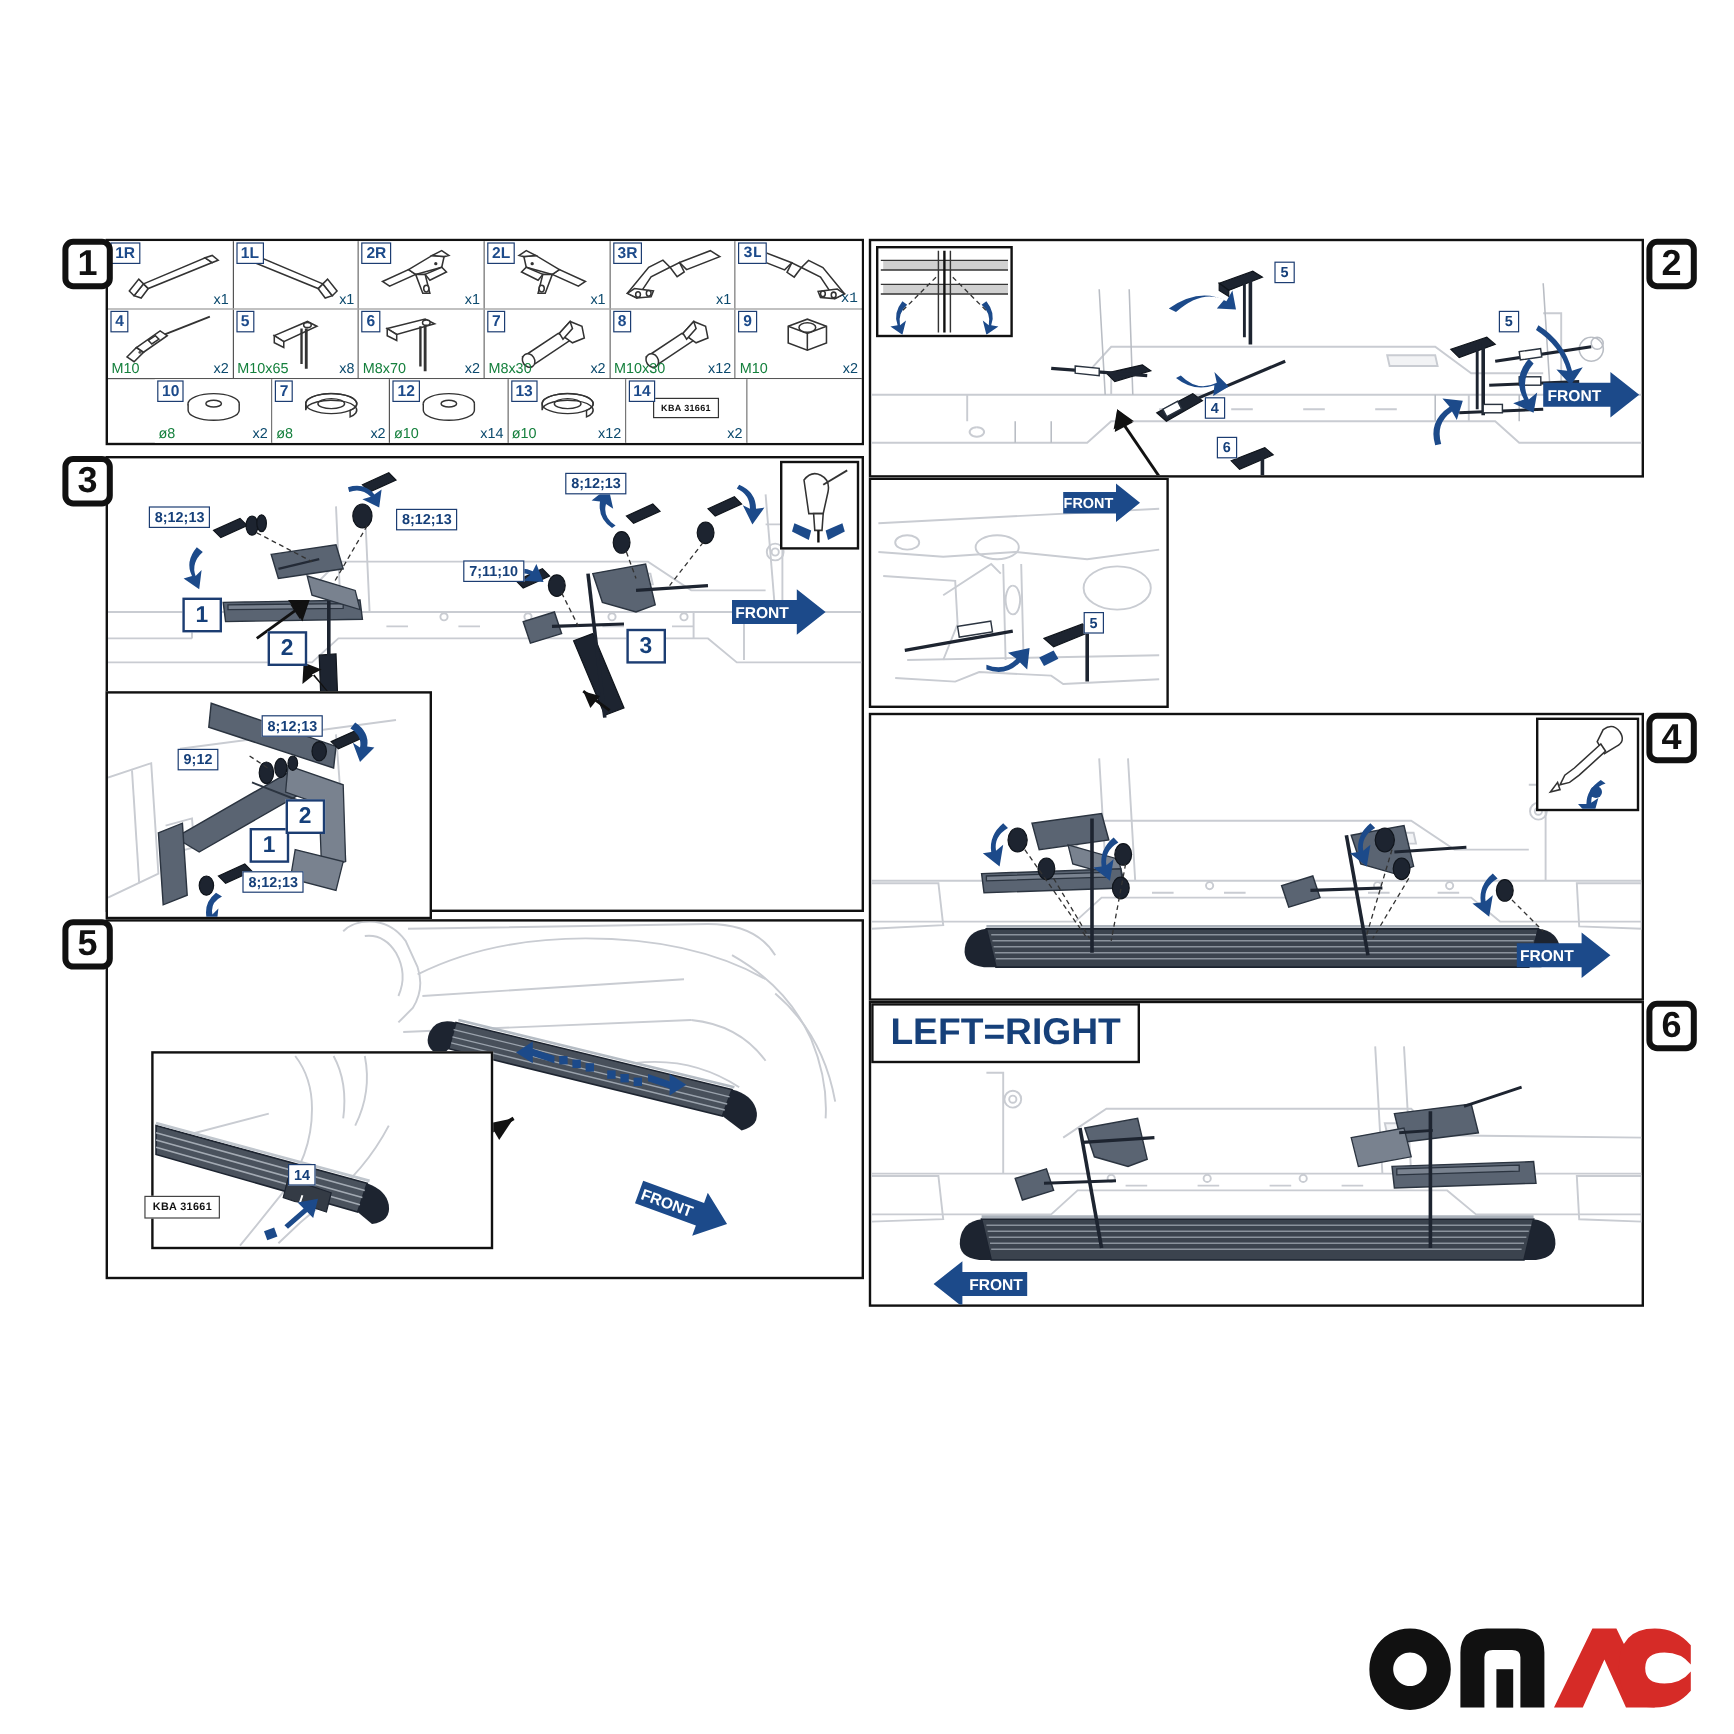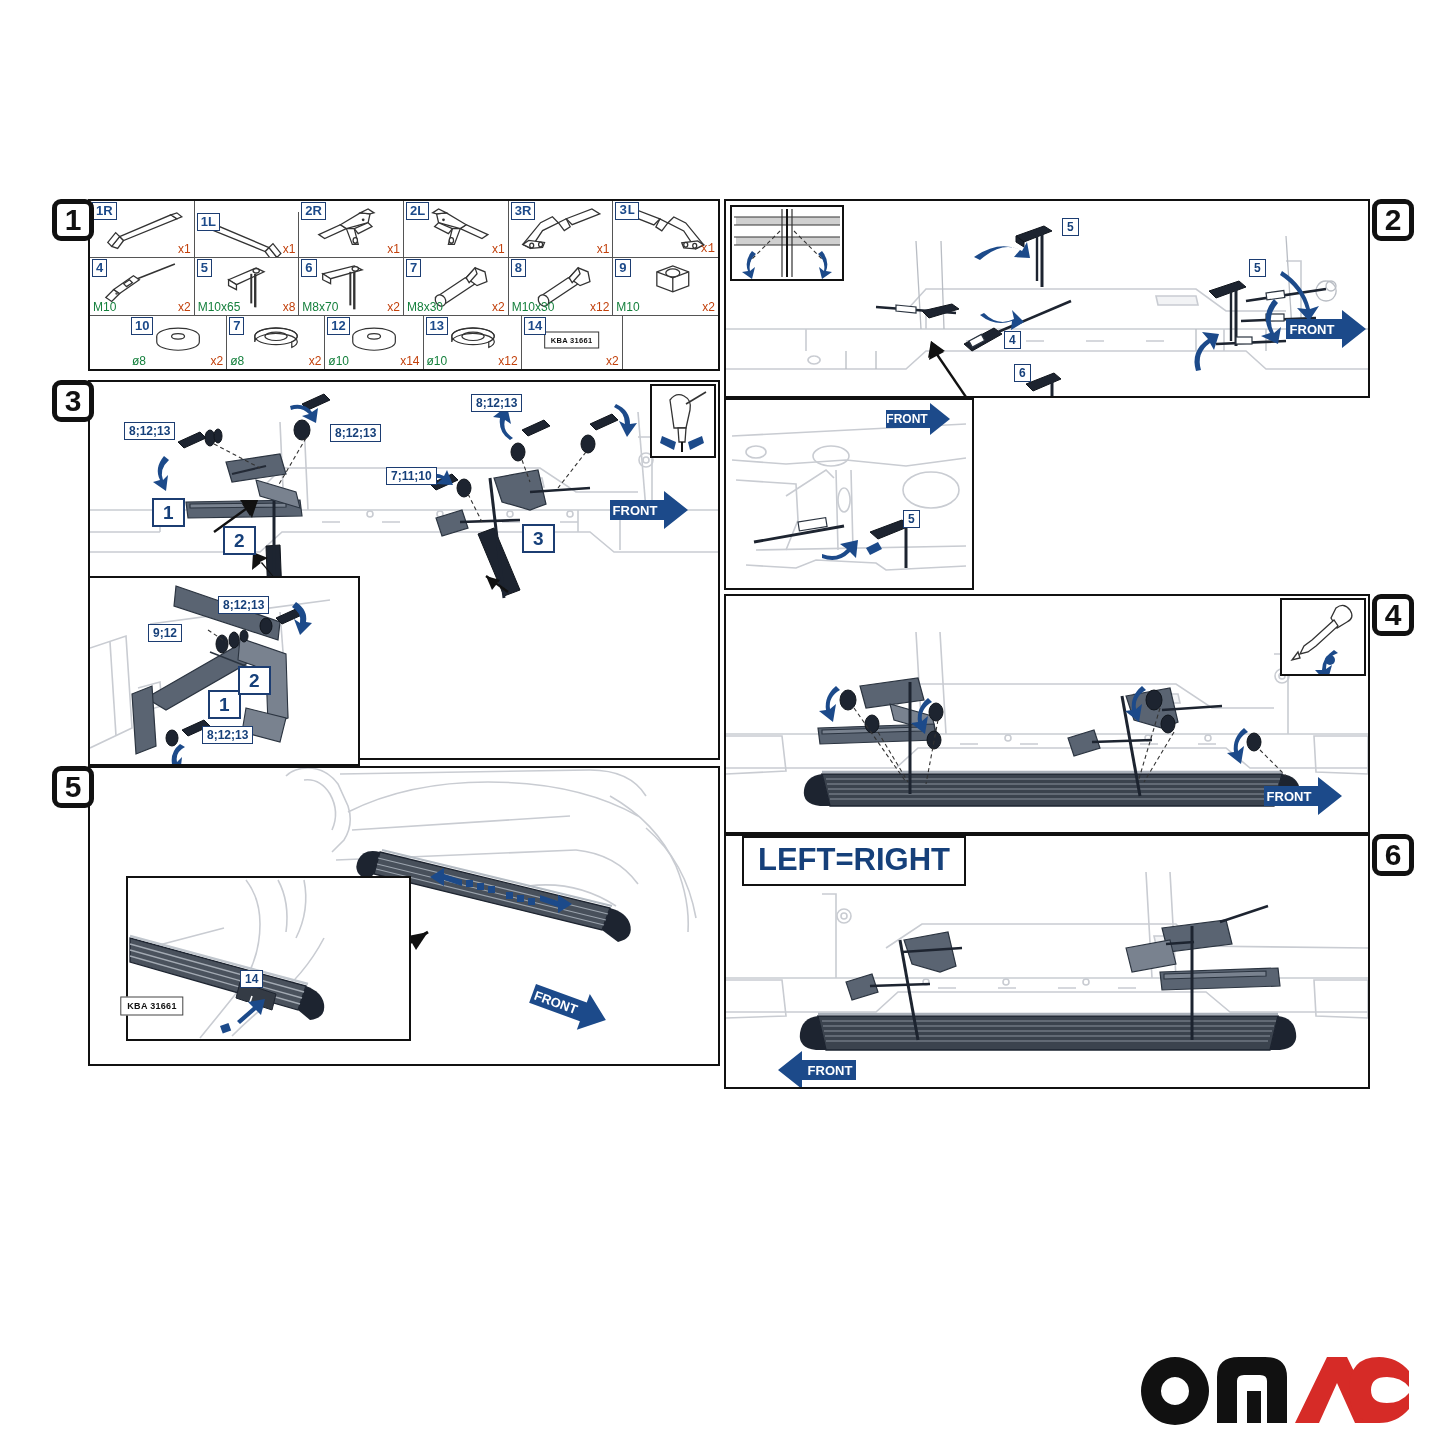--- a/index.html
+++ b/index.html
@@ -20,21 +20,21 @@
   .parts{position:absolute;left:88px;top:199px;width:632px;height:172px;
          border:2px solid #111;box-sizing:border-box;background:#fff;z-index:20;}
   .prow{display:flex;width:100%;box-sizing:border-box;}
   .prow.r1{height:56px;justify-content:flex-end;}
   .prow.r2{height:58px;border-top:1px solid #555;}
   .prow.r3{height:54px;border-top:1px solid #555;padding-left:39px;}
   .pcell{position:relative;box-sizing:border-box;border-right:1px solid #555;overflow:hidden;background:#fff;}
   .pcell:last-child{border-right:none;}
   .pnum{position:absolute;left:2px;top:1px;border:1px solid #1c3d72;background:#fff;
         color:#1c4a8a;font-weight:bold;font-size:13px;line-height:1;padding:1px 3px 2px 3px;z-index:5;}
-  .pqty{position:absolute;right:3px;bottom:1px;font-size:12px;color:#c2410c;z-index:5;}
+  .pqty{position:absolute;right:3px;bottom:1px;font-size:12px;color:#0c4a6e;z-index:5;}
   .pspec{position:absolute;left:3px;bottom:1px;font-size:12px;color:#15803d;z-index:5;}
   .pic{position:absolute;inset:0;}
   .kba{position:absolute;left:50%;top:46%;transform:translate(-50%,-50%);
        border:1px solid #333;background:#fff;font-size:8.5px;font-weight:bold;
        padding:4px 7px;letter-spacing:.3px;color:#111;white-space:nowrap;}
   .kba.small{font-size:7.5px;padding:3px 6px;}
 
   
   svg{display:block;}
   .ln{fill:none;stroke:#c9ccd2;stroke-width:1.6;}
@@ -77,21 +77,21 @@
             <g class="wht">
           <path d="M22 46 L30 36 L34 40 L28 48 Z"></path>
           <path d="M30 36 L82 14 L88 18 L34 40 Z"></path>
           <path d="M82 14 L88 12 L93 16 L88 18 Z"></path>
           <path d="M22 46 L18 42 L26 32 L30 36 Z"></path>
         </g>
           </svg>
         <span class="pnum">1R</span>
         <span class="pqty">x1</span>
       </div>
-      <div class="pcell" style="width:105px;margin-top:11px;">
+      <div class="pcell" style="width:105px;">
         <svg class="pic" viewBox="0 0 105 56">
             <g class="wht">
           <path d="M83 46 L75 36 L71 40 L77 48 Z"></path>
           <path d="M75 36 L23 14 L17 18 L71 40 Z"></path>
           <path d="M23 14 L17 12 L12 16 L17 18 Z"></path>
           <path d="M83 46 L87 42 L79 32 L75 36 Z"></path>
         </g>
           </svg>
         <span class="pnum">1L</span>
         <span class="pqty">x1</span>
@@ -854,21 +854,21 @@
         </g>
       <path d="M466 90 L466 204" stroke="#1d2430" stroke-width="3" fill="none"></path>
       <path d="M494 86 L542 70" stroke="#1d2430" stroke-width="2.4" fill="none"></path>
       <path d="M440 108 L468 106" stroke="#1d2430" stroke-width="2.4" fill="none"></path>
 
       <g transform="translate(52,224)">
         <path d="M78 0 L24 0 L24 -9 L0 10 L24 29 L24 20 L78 20 Z" fill="#1c4a8a"></path>
         <text x="52" y="15" font-family="Liberation Sans, sans-serif" font-size="13" font-weight="bold" fill="#fff" text-anchor="middle">FRONT</text>
       </g>
     </svg>
-    <span class="lr" style="left:16px;top:0px;text-align:right;">LEFT=RIGHT</span>
+    <span class="lr" style="left:0px;top:0px;text-align:right;">LEFT=RIGHT</span>
   </div>
   <div class="badge" style="left:1372px;top:834px;">6</div>
 
   <div class="logo">
     <svg width="270" height="72" viewBox="0 0 270 72">
 
       <g fill="#111111">
         <path d="M34 2 a34 34 0 1 0 .01 0 Z M34 22 a14 14 0 1 1 -.01 0 Z" fill-rule="evenodd"></path>
       </g>
 

